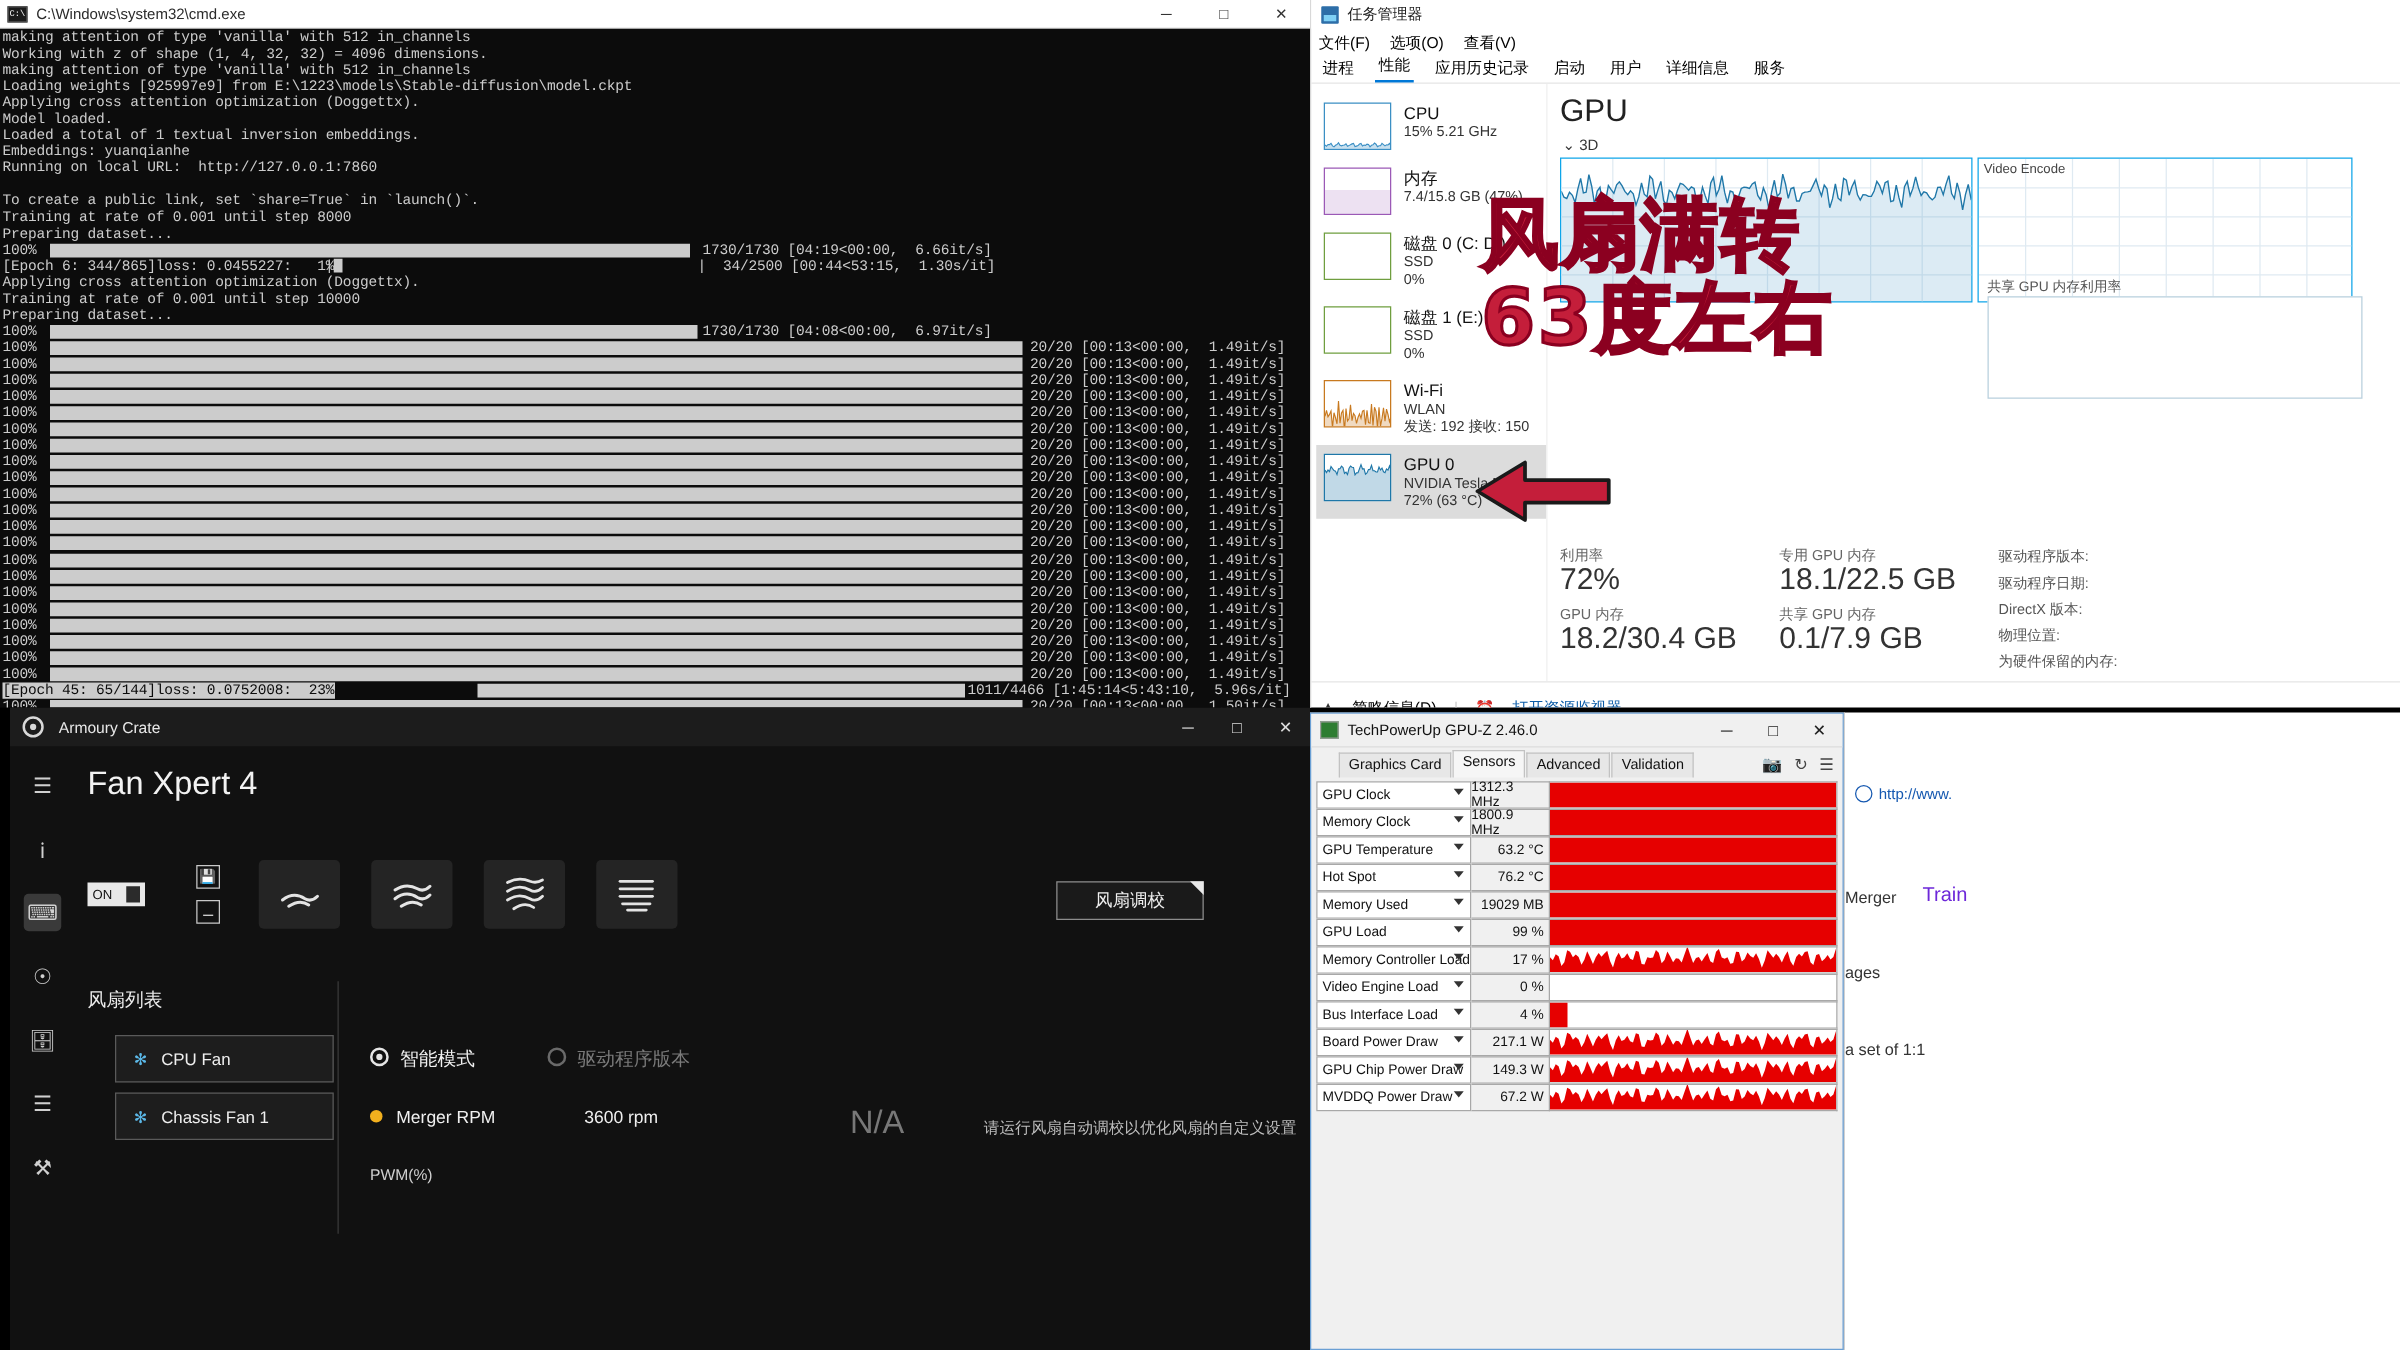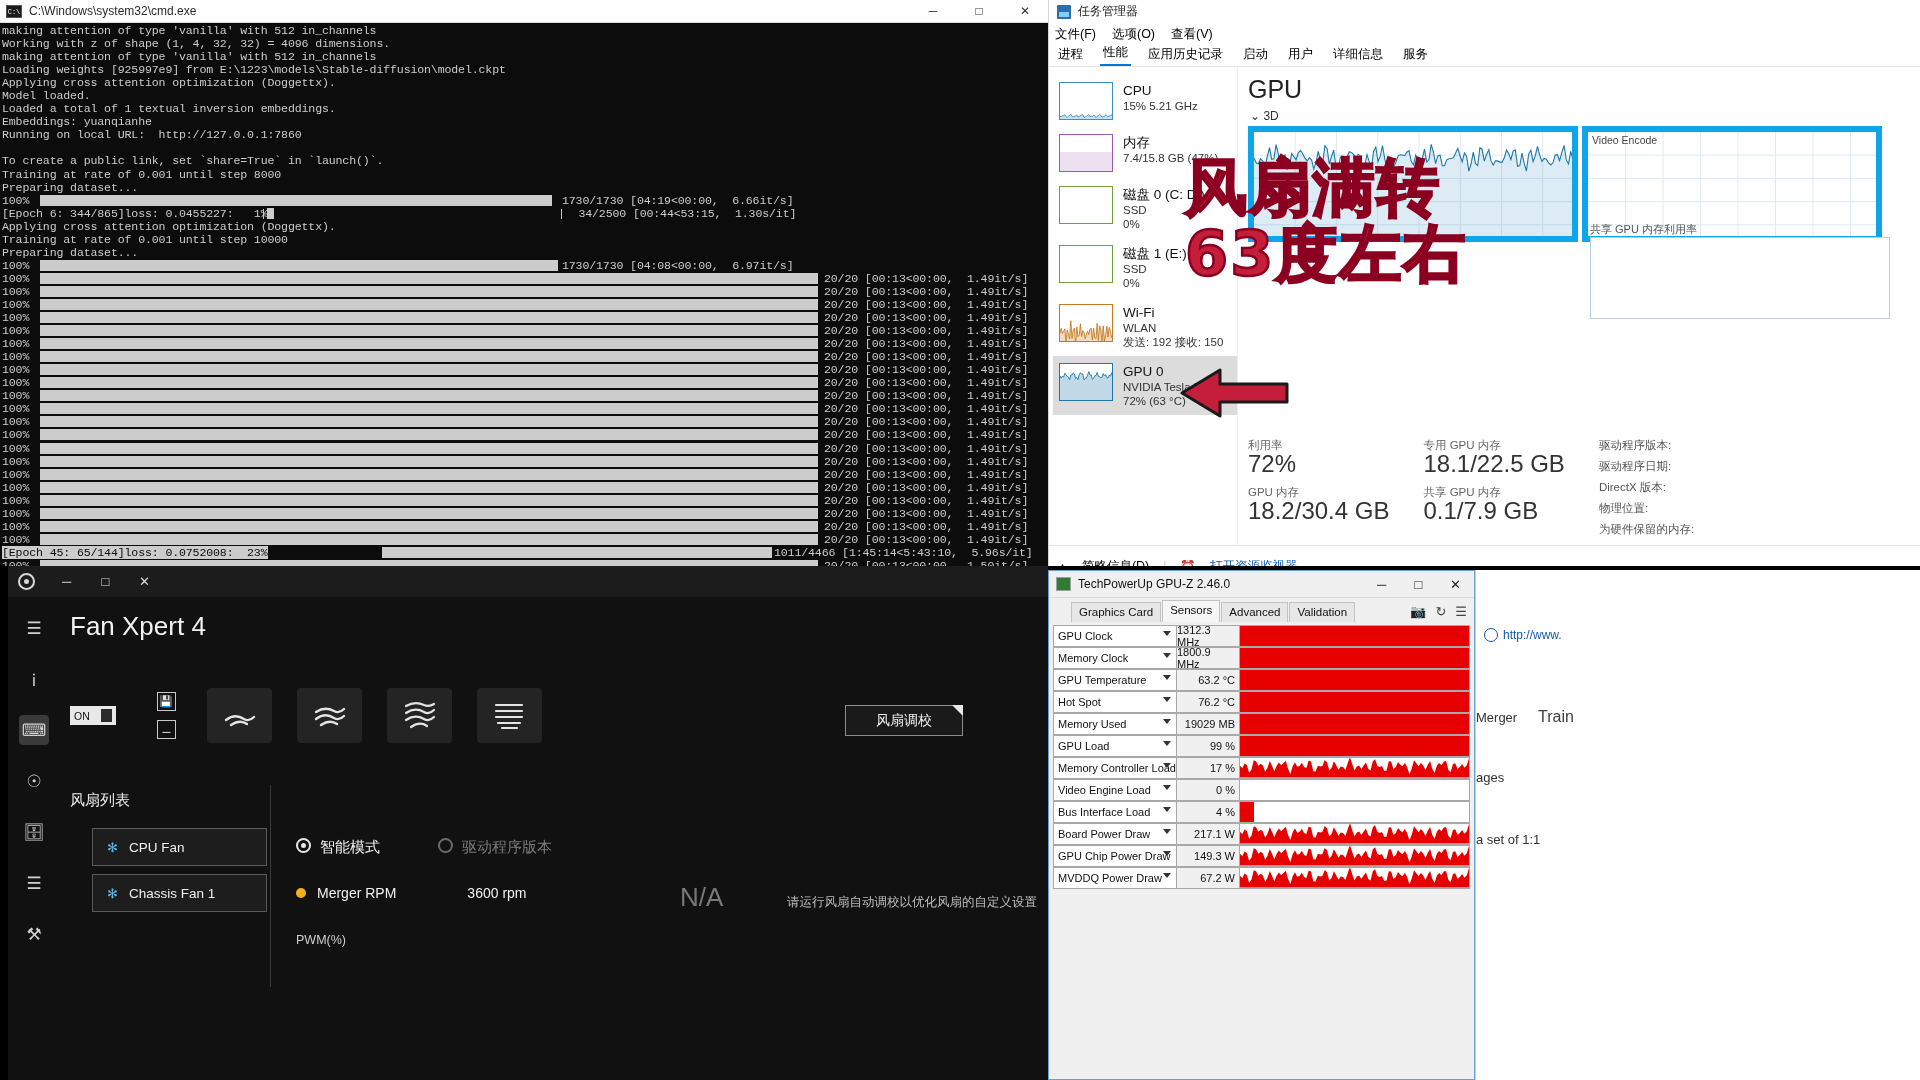--- a/index.html
+++ b/index.html
@@ -79,21 +79,21 @@
     white-space: nowrap; }
   .tm-sub { font-size: 11.5px; color: #333; line-height: 14px;
     white-space: nowrap; }
 
   #tm-main { flex: 1; padding: 8px 10px 0 10px; position: relative;
     border-left: 1px solid #efefef; }
   #tm-gpu-title { font-size: 25px; color: #222; font-weight: 400;
     line-height: 28px; }
   #tm-graph-label { font-size: 12px; color: #333; margin: 6px 0 3px 2px; }
   #tm-graphs { display: flex; gap: 4px; }
-  .tm-graph { border: 6px solid #0ea5e9; background: #fff;
+  .tm-graph { border: 1px solid #0ea5e9; background: #fff;
     position: relative; overflow: hidden; }
   .tm-graph .gcap { position: absolute; left: 4px; top: 2px;
     font-size: 10.5px; color: #444; }
   #tm-stats { position: absolute; left: 10px; bottom: 8px;
     display: flex; gap: 34px; }
   .stat-col { display: flex; flex-direction: column; gap: 9px; }
   .stat-lbl { font-size: 11.5px; color: #666; line-height: 14px; }
   .stat-val { font-size: 24px; color: #333; line-height: 24px; }
   .info-col { display: flex; flex-direction: column; gap: 6px;
     font-size: 11.5px; color: #555; }
@@ -235,21 +235,21 @@
   #browser { position: absolute; left: 1475px; top: 570px; width: 445px;
     height: 510px; background: #ffffff; overflow: hidden;
     border-left: 1px solid #d0d0d0; }
   #br-url { position: absolute; left: 8px; top: 58px; display: flex;
     align-items: center; gap: 5px; font-size: 12px; color: #1558b0; }
   #br-globe { width: 14px; height: 14px; border-radius: 50%;
     border: 1.5px solid #1558b0; }
   #br-merger { position: absolute; left: 0px; top: 140px; font-size: 13px;
     color: #333; }
   #br-train { position: absolute; left: 62px; top: 138px; font-size: 16px;
-    color: #404040; text-align: center; }
+    color: #6d28d9; text-align: center; }
   #br-images { position: absolute; left: 0px; top: 200px; font-size: 13px;
     color: #333; }
   #br-ratio { position: absolute; left: 0px; top: 262px; font-size: 13px;
     color: #333; }
 </style>
 </head>
 <body>
 
 <div id="cmd-window">
   <div id="cmd-titlebar">
@@ -431,20 +431,21 @@
   <div class="anno-text">风扇满转</div>
   <div class="anno-text">63度左右</div>
 </div>
 <svg id="anno-arrow" width="110" height="56" viewBox="0 0 110 56">
   <path d="M2 28 L40 5 L40 19 L107 19 L107 37 L40 37 L40 51 Z" fill="#c41e3a" stroke="#1a1a1a" stroke-width="3" stroke-linejoin="round"></path>
 </svg>
 
 <div id="armoury">
   <div id="ac-titlebar">
     <div id="ac-logo"></div>
+    <div id="ac-title">Armoury Crate</div>
     <div class="wbtn">─</div>
     <div class="wbtn">□</div>
     <div class="wbtn">✕</div>
   </div>
   <div id="ac-body">
     <div id="ac-rail">
       <div class="rail-ico">☰</div>
       <div class="rail-ico">ℹ</div>
       <div class="rail-ico active">⌨</div>
       <div class="rail-ico">☉</div>

